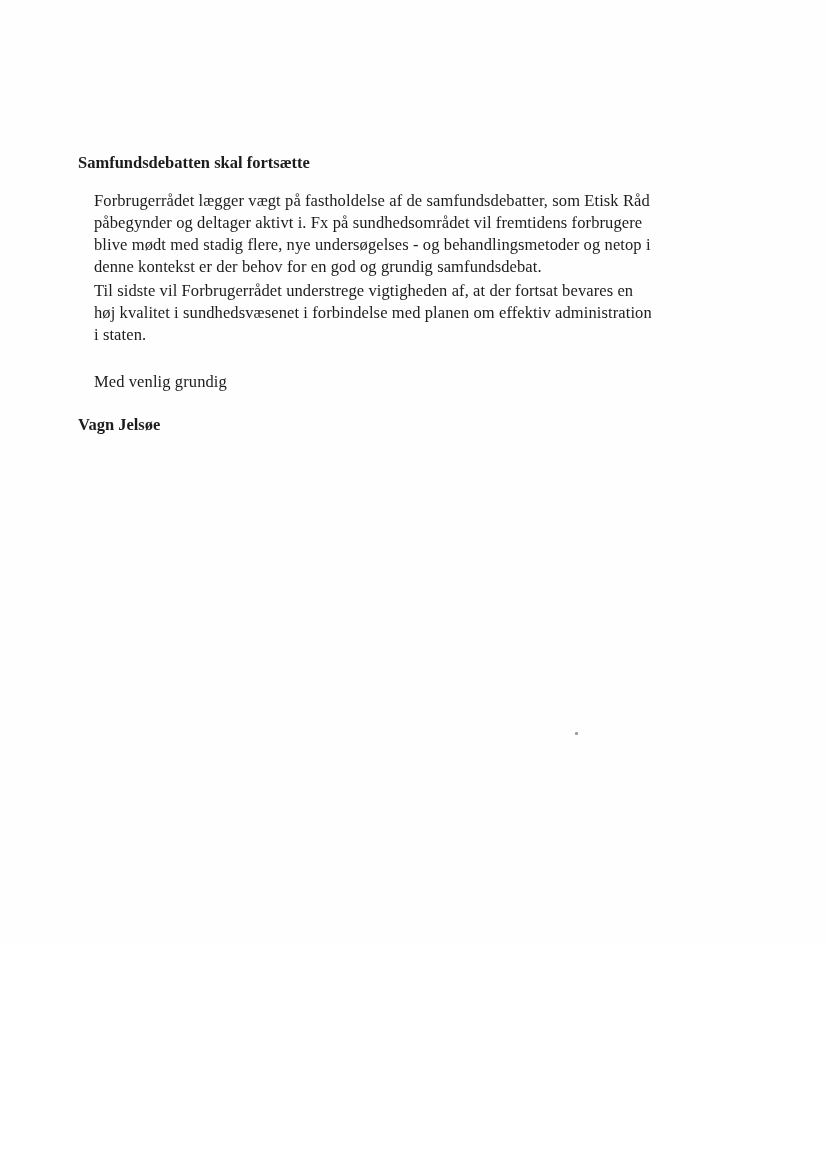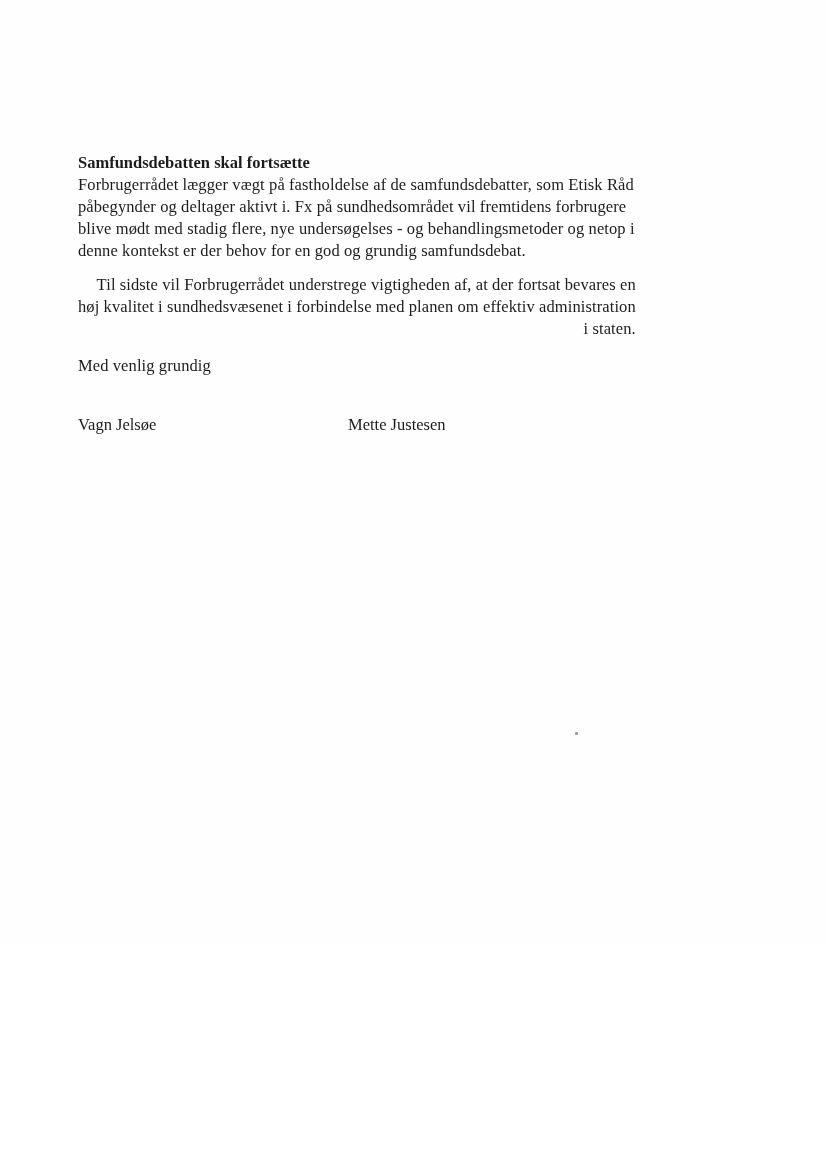--- a/index.html
+++ b/index.html
@@ -22,44 +22,45 @@
     top: 152px;
     font-size: 16.5px;
     line-height: 22px;
     font-weight: bold;
     margin: 0;
     white-space: pre-line;
   }
   .para {
     position: absolute;
     left: 78px;
-    margin: 0;
+    margin: 16px;
     font-size: 16.5px;
     line-height: 22px;
     white-space: pre-line;
     letter-spacing: 0.1px;
   }
   .para-1 { top: 174px; }
-  .para-2 { top: 274px; text-align: right; }
+  .para-2 { top: 264px; }
   .closing { top: 355px; }
   .signature-block {
     position: absolute;
     left: 78px;
     top: 414px;
     display: flex;
     flex-direction: row;
     font-size: 16.5px;
     line-height: 22px;
   }
   .signature-col {
     width: 270px;
   }
   .signature-col .sig-name,
   .signature-col .sig-title {
     display: block;
+    font-weight: bold;
   }
   .sig-title { letter-spacing: 0.1px; }
   .page-number {
     position: absolute;
     left: 570px;
     top: 1113px;
     font-size: 15px;
     line-height: 20px;
   }
   .scan-speck {
@@ -88,21 +89,20 @@
 høj kvalitet i sundhedsvæsenet i forbindelse med planen om effektiv administration
 i staten.</p>
 
   <p class="para closing">Med venlig grundig</p>
 
   <div class="signature-block">
     <div class="signature-col">
       <span class="sig-name">Vagn Jelsøe</span>
     </div>
     <div class="signature-col">
-      <span class="sig-name">Mette Justesen</span>
     </div>
   </div>
 
   <div class="scan-speck"></div>
 
   <div class="page-number">2/2</div>
 
 </div>
 
 </body></html>

